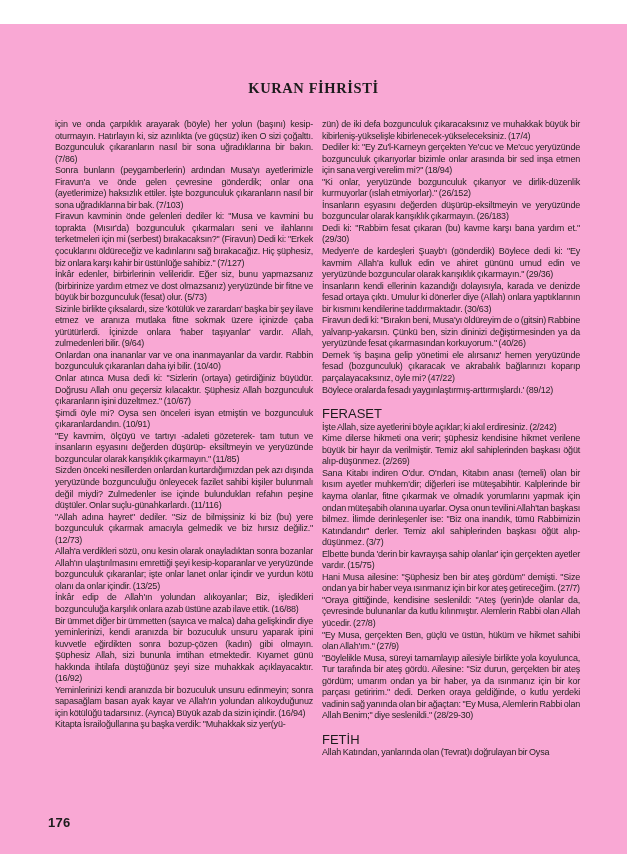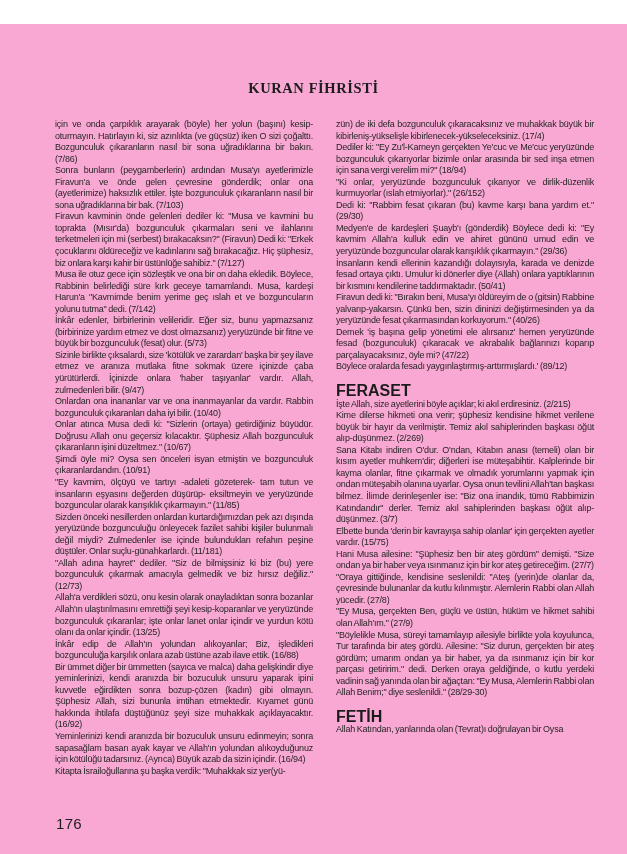--- a/index.html
+++ b/index.html
@@ -23,88 +23,88 @@
     font-weight: bold;
     font-size: 14.5px;
     letter-spacing: 0.6px;
     color: #1c1c1c;
   }
   .columns {
     position: absolute;
     top: 95px;
     left: 55px;
     display: flex;
-    gap: 23px;
+    gap: 9px;
   }
   .col {
     width: 258px;
     text-align: justify;
     font-size: 9px;
     line-height: 11.55px;
     letter-spacing: -0.2px;
     word-spacing: -0.6px;
   }
   .para { margin: 0; }
   .heading {
-    font-weight: bold;
-    font-size: 16px;
+    font-weight: normal;
+    font-size: 13px;
     letter-spacing: 0;
     text-align: left;
     margin-top: 12px;
     margin-bottom: 2px;
     color: #1c1c1c;
   }
   .pagenum {
     position: absolute;
-    left: 56px;
+    left: 48px;
     top: 791px;
-    font-weight: normal;
-    font-size: 15px;
+    font-weight: bold;
+    font-size: 13px;
     letter-spacing: 0.3px;
     color: #1c1c1c;
   }
 </style>
 </head>
 <body>
 
 <div class="page">
   <div class="title">KURAN FİHRİSTİ</div>
 
   <div class="columns">
     <div class="col">
         <div class="para">için ve onda çarpıklık arayarak (böyle) her yolun (başını) kesip-oturmayın. Hatırlayın ki, siz azınlıkta (ve güçsüz) iken O sizi çoğalttı. Bozgunculuk çıkaranların nasıl bir sona uğradıklarına bir bakın. (7/86)</div>
         <div class="para">Sonra bunların (peygamberlerin) ardından Musa'yı ayetlerimizle Firavun'a ve önde gelen çevresine gönderdik; onlar ona (ayetlerimize) haksızlık ettiler. İşte bozgunculuk çıkaranların nasıl bir sona uğradıklarına bir bak. (7/103)</div>
         <div class="para">Firavun kavminin önde gelenleri dediler ki: "Musa ve kavmini bu toprakta (Mısır'da) bozgunculuk çıkarmaları seni ve ilahlarını terketmeleri için mi (serbest) bırakacaksın?" (Firavun) Dedi ki: "Erkek çocuklarını öldüreceğiz ve kadınlarını sağ bırakacağız. Hiç şüphesiz, biz onlara karşı kahir bir üstünlüğe sahibiz." (7/127)</div>
-        <div class="para">Musa ile otuz gece için sözleştik ve ona bir on daha ekledik. Böylece, Rabbinin belirlediği süre kırk geceye tamamlandı. Musa, kardeşi Harun'a "Kavmimde benim yerime geç ıslah et ve bozguncuların yolunu tutma" dedi. (7/142)</div>
         <div class="para">İnkâr edenler, birbirlerinin velileridir. Eğer siz, bunu yapmazsanız (birbirinize yardım etmez ve dost olmazsanız) yeryüzünde bir fitne ve büyük bir bozgunculuk (fesat) olur. (5/73)</div>
-        <div class="para">Sizinle birlikte çıksalardı, size 'kötülük ve zarardan' başka bir şey ilave etmez ve aranıza mutlaka fitne sokmak üzere içinizde çaba yürütürlerdi. İçinizde onlara 'haber taşıyanlar' vardır. Allah, zulmedenleri bilir. (9/47)</div>
+        <div class="para">Sizinle birlikte çıksalardı, size 'kötülük ve zarardan' başka bir şey ilave etmez ve aranıza mutlaka fitne sokmak üzere içinizde çaba yürütürlerdi. İçinizde onlara 'haber taşıyanlar' vardır. Allah, zulmedenleri bilir. (9/64)</div>
         <div class="para">Onlardan ona inananlar var ve ona inanmayanlar da vardır. Rabbin bozgunculuk çıkaranları daha iyi bilir. (10/40)</div>
         <div class="para">Onlar atınca Musa dedi ki: "Sizlerin (ortaya) getirdiğiniz büyüdür. Doğrusu Allah onu geçersiz kılacaktır. Şüphesiz Allah bozgunculuk çıkaranların işini düzeltmez." (10/67)</div>
         <div class="para">Şimdi öyle mi? Oysa sen önceleri isyan etmiştin ve bozgunculuk çıkaranlardandın. (10/91)</div>
         <div class="para">"Ey kavmim, ölçüyü ve tartıyı -adaleti gözeterek- tam tutun ve insanların eşyasını değerden düşürüp- eksiltmeyin ve yeryüzünde bozguncular olarak karışıklık çıkarmayın." (11/85)</div>
-        <div class="para">Sizden önceki nesillerden onlardan kurtardığımızdan pek azı dışında yeryüzünde bozgunculuğu önleyecek fazilet sahibi kişiler bulunmalı değil miydi? Zulmedenler ise içinde bulundukları refahın peşine düştüler. Onlar suçlu-günahkarlardı. (11/181)</div>
+        <div class="para">Sizden önceki nesillerden onlardan kurtardığımızdan pek azı dışında yeryüzünde bozgunculuğu önleyecek fazilet sahibi kişiler bulunmalı değil miydi? Zulmedenler ise içinde bulundukları refahın peşine düştüler. Onlar suçlu-günahkarlardı. (11/116)</div>
         <div class="para">"Allah adına hayret" dediler. "Siz de bilmişsiniz ki biz (bu) yere bozgunculuk çıkarmak amacıyla gelmedik ve biz hırsız değiliz." (12/73)</div>
         <div class="para">Allah'a verdikleri sözü, onu kesin olarak onayladıktan sonra bozanlar Allah'ın ulaştırılmasını emrettiği şeyi kesip-koparanlar ve yeryüzünde bozgunculuk çıkaranlar; işte onlar lanet onlar içindir ve yurdun kötü olanı da onlar içindir. (13/25)</div>
         <div class="para">İnkâr edip de Allah'ın yolundan alıkoyanlar; Biz, işledikleri bozgunculuğa karşılık onlara azab üstüne azab ilave ettik. (16/88)</div>
         <div class="para">Bir ümmet diğer bir ümmetten (sayıca ve malca) daha gelişkindir diye yeminlerinizi, kendi aranızda bir bozuculuk unsuru yaparak ipini kuvvetle eğirdikten sonra bozup-çözen (kadın) gibi olmayın. Şüphesiz Allah, sizi bununla imtihan etmektedir. Kıyamet günü hakkında ihtilafa düştüğünüz şeyi size muhakkak açıklayacaktır. (16/92)</div>
         <div class="para">Yeminlerinizi kendi aranızda bir bozuculuk unsuru edinmeyin; sonra sapasağlam basan ayak kayar ve Allah'ın yolundan alıkoyduğunuz için kötülüğü tadarsınız. (Ayrıca) Büyük azab da sizin içindir. (16/94)</div>
         <div class="para">Kitapta İsrailoğullarına şu başka verdik: "Muhakkak siz yer(yü-</div>
       </div>
     <div class="col">
         <div class="para">zün) de iki defa bozgunculuk çıkaracaksınız ve muhakkak büyük bir kibirleniş-yükselişle kibirlenecek-yükseleceksiniz. (17/4)</div>
         <div class="para">Dediler ki: "Ey Zu'l-Karneyn gerçekten Ye'cuc ve Me'cuc yeryüzünde bozgunculuk çıkarıyorlar bizimle onlar arasında bir sed inşa etmen için sana vergi verelim mi?" (18/94)</div>
         <div class="para">"Ki onlar, yeryüzünde bozgunculuk çıkarıyor ve dirlik-düzenlik kurmuyorlar (ıslah etmiyorlar)." (26/152)</div>
+        <div class="para">İnsanların eşyasını değerden düşürüp-eksiltmeyin ve yeryüzünde bozguncular olarak karışıklık çıkarmayın. (26/183)</div>
         <div class="para">Dedi ki: "Rabbim fesat çıkaran (bu) kavme karşı bana yardım et." (29/30)</div>
         <div class="para">Medyen'e de kardeşleri Şuayb'ı (gönderdik) Böylece dedi ki: "Ey kavmim Allah'a kulluk edin ve ahiret gününü umud edin ve yeryüzünde bozguncular olarak karışıklık çıkarmayın." (29/36)</div>
-        <div class="para">İnsanların kendi ellerinin kazandığı dolayısıyla, karada ve denizde fesad ortaya çıktı. Umulur ki dönerler diye (Allah) onlara yaptıklarının bir kısmını kendilerine taddırmaktadır. (50/41)</div>
+        <div class="para">İnsanların kendi ellerinin kazandığı dolayısıyla, karada ve denizde fesad ortaya çıktı. Umulur ki dönerler diye (Allah) onlara yaptıklarının bir kısmını kendilerine taddırmaktadır. (30/63)</div>
         <div class="para">Firavun dedi ki: "Bırakın beni, Musa'yı öldüreyim de o (gitsin) Rabbine yalvarıp-yakarsın. Çünkü ben, sizin dininizi değiştirmesinden ya da yeryüzünde fesat çıkarmasından korkuyorum." (40/26)</div>
         <div class="para">Demek 'iş başına gelip yönetimi ele alırsanız' hemen yeryüzünde fesad (bozgunculuk) çıkaracak ve akrabalık bağlarınızı koparıp parçalayacaksınız, öyle mi? (47/22)</div>
         <div class="para">Böylece oralarda fesadı yaygınlaştırmış-arttırmışlardı.' (89/12)</div>
         <div class="heading">FERASET</div>
-        <div class="para">İşte Allah, size ayetlerini böyle açıklar; ki akıl erdiresiniz. (2/215)</div>
+        <div class="para">İşte Allah, size ayetlerini böyle açıklar; ki akıl erdiresiniz. (2/242)</div>
         <div class="para">Kime dilerse hikmeti ona verir; şüphesiz kendisine hikmet verilene büyük bir hayır da verilmiştir. Temiz akıl sahiplerinden başkası öğüt alıp-düşünmez. (2/269)</div>
         <div class="para">Sana Kitabı indiren O'dur. O'ndan, Kitabın anası (temeli) olan bir kısım ayetler muhkem'dir; diğerleri ise müteşabihtir. Kalplerinde bir kayma olanlar, fitne çıkarmak ve olmadık yorumlarını yapmak için ondan müteşabih olanına uyarlar. Oysa onun tevilini Allah'tan başkası bilmez. İlimde derinleşenler ise: "Biz ona inandık, tümü Rabbimizin Katındandır" derler. Temiz akıl sahiplerinden başkası öğüt alıp-düşünmez. (3/7)</div>
         <div class="para">Elbette bunda 'derin bir kavrayışa sahip olanlar' için gerçekten ayetler vardır. (15/75)</div>
         <div class="para">Hani Musa ailesine: "Şüphesiz ben bir ateş gördüm" demişti. "Size ondan ya bir haber veya ısınmanız için bir kor ateş getireceğim. (27/7)</div>
         <div class="para">"Oraya gittiğinde, kendisine seslenildi: "Ateş (yerin)de olanlar da, çevresinde bulunanlar da kutlu kılınmıştır. Alemlerin Rabbi olan Allah yücedir. (27/8)</div>
         <div class="para">"Ey Musa, gerçekten Ben, güçlü ve üstün, hüküm ve hikmet sahibi olan Allah'ım." (27/9)</div>
         <div class="para">"Böylelikle Musa, süreyi tamamlayıp ailesiyle birlikte yola koyulunca, Tur tarafında bir ateş gördü. Ailesine: "Siz durun, gerçekten bir ateş gördüm; umarım ondan ya bir haber, ya da ısınmanız için bir kor parçası getiririm." dedi. Derken oraya geldiğinde, o kutlu yerdeki vadinin sağ yanında olan bir ağaçtan: "Ey Musa, Alemlerin Rabbi olan Allah Benim;" diye seslenildi." (28/29-30)</div>
         <div class="heading">FETİH</div>
         <div class="para">Allah Katından, yanlarında olan (Tevrat)ı doğrulayan bir Oysa</div>
       </div>

